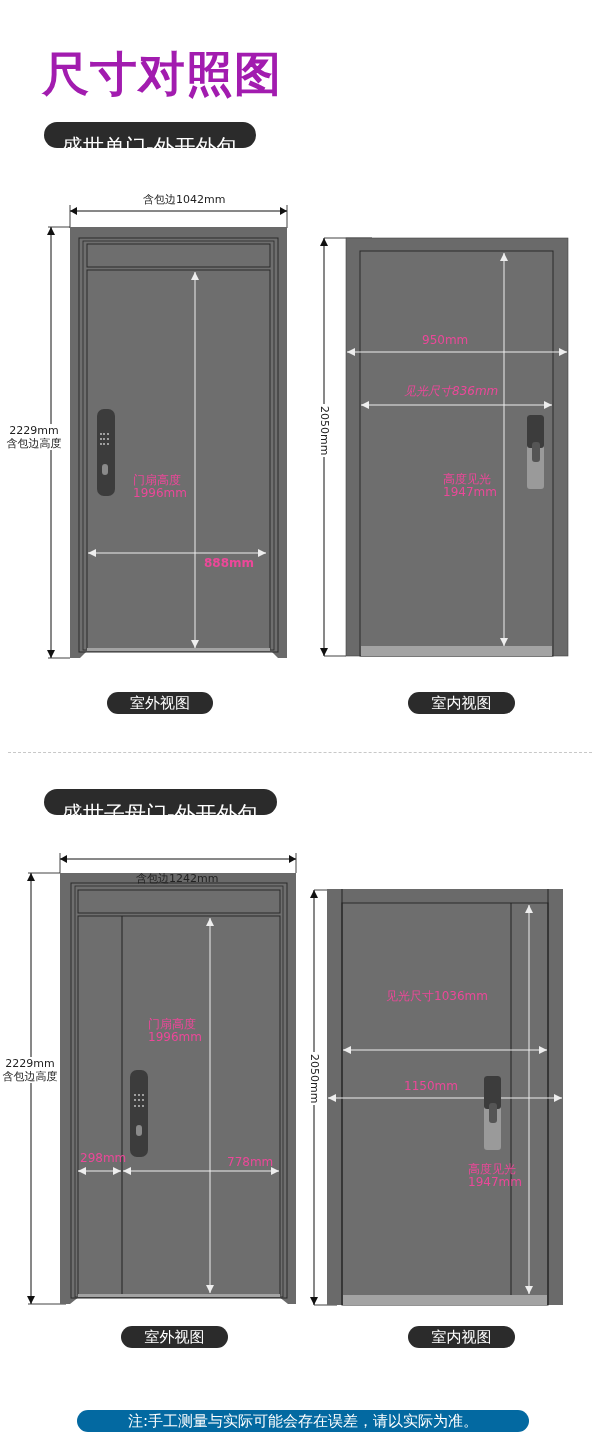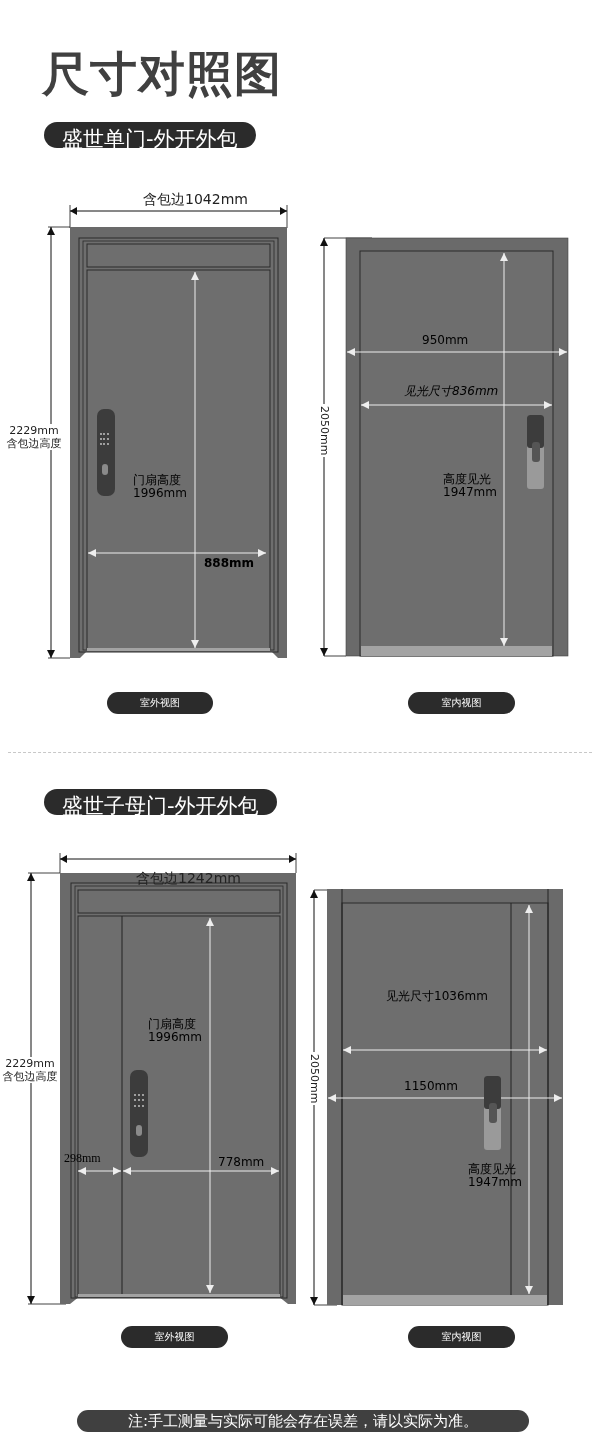--- a/index.html
+++ b/index.html
@@ -1,25 +1,25 @@
 <!DOCTYPE html>
 <html><head>
 <meta charset="utf-8">
 <style>
   * { margin: 0; padding: 0; box-sizing: border-box; }
   html, body { width: 600px; height: 1451px; background: #ffffff; overflow: hidden; }
   body { position: relative; font-family: "DejaVu Sans", "Liberation Sans", sans-serif; color: #222; }
   .abs { position: absolute; }
-  .title { left: 42px; top: 46px; font-size: 47px; font-weight: bold; color: #404040; letter-spacing: 1px; line-height: 56px; }
+  .title { left: 42px; top: 46px; font-size: 47px; font-weight: bold; color: #a21caf; letter-spacing: 1px; line-height: 56px; }
   .pill { background: #2b2b2b; color: #fff; border-radius: 14px; text-align: center; white-space: nowrap; }
-  .sec-pill { height: 26px; line-height: 26px; font-size: 21px; padding: 4px 18px; }
-  .view-pill { height: 22px; line-height: 22px; font-size: 10px; border-radius: 11px; }
-  .note { background: #404040; color: #fff; border-radius: 12px; height: 22px; line-height: 22px; font-size: 15px; text-align: center; }
-  .lbl { font-size: 14px; color: #222; white-space: nowrap; line-height: 13px; }
-  .wlbl { font-size: 12px; color: #000000; white-space: nowrap; line-height: 13px; }
+  .sec-pill { height: 26px; line-height: 26px; font-size: 21px; padding: 12px 18px; }
+  .view-pill { height: 22px; line-height: 22px; font-size: 15px; border-radius: 11px; }
+  .note { background: #0369a1; color: #fff; border-radius: 12px; height: 22px; line-height: 22px; font-size: 15px; text-align: center; }
+  .lbl { font-size: 11px; color: #222; white-space: nowrap; line-height: 13px; }
+  .wlbl { font-size: 12px; color: #ec4899; white-space: nowrap; line-height: 13px; }
   .dash { border-top: 1px dashed #c8c8c8; height: 0; }
   .vtext { writing-mode: vertical-rl; font-size: 11px; color: #222; background: #fff; line-height: 12px; padding: 2px 0; }
   svg { position: absolute; left: 0; top: 0; overflow: visible; }
 </style>
 </head>
 <body>
 
 <div class="abs title">尺寸对照图</div>
 
 <div class="abs pill sec-pill" style="left:44px; top:122px;">盛世单门-外开外包</div>
@@ -180,22 +180,22 @@
 
 <div class="abs lbl" style="left:136px; top:872px;">含包边1242mm</div>
 <div class="abs lbl" style="left:0; top:1057px; width:60px; text-align:center; background:#fff; font-size:11px;">
   <div>2229mm</div>
   <div>含包边高度</div>
 </div>
 <div class="abs wlbl" style="left:148px; top:1018px;">
   <div>门扇高度</div>
   <div>1996mm</div>
 </div>
-<div class="abs wlbl" style="left:64px; top:1152px;font-family:Liberation Serif, serif;">298mm</div>
-<div class="abs wlbl" style="left:218px; top:1156px;">778mm</div>
+<div class="abs wlbl" style="left:80px; top:1152px;">298mm</div>
+<div class="abs wlbl" style="left:227px; top:1156px;">778mm</div>
 
 <div class="abs pill view-pill" style="left:121px; top:1326px; width:107px;">室外视图</div>
 
 <svg width="600" height="1451">
 
   <line x1="314" y1="890" x2="314" y2="1305" stroke="#111" stroke-width="1"></line>
   <polygon points="314,890 310,898 318,898" fill="#111"></polygon>
   <polygon points="314,1305 310,1297 318,1297" fill="#111"></polygon>
   <line x1="314" y1="890" x2="327" y2="890" stroke="#111" stroke-width="0.8"></line>
   <line x1="314" y1="1305" x2="337" y2="1305" stroke="#111" stroke-width="0.8"></line>

